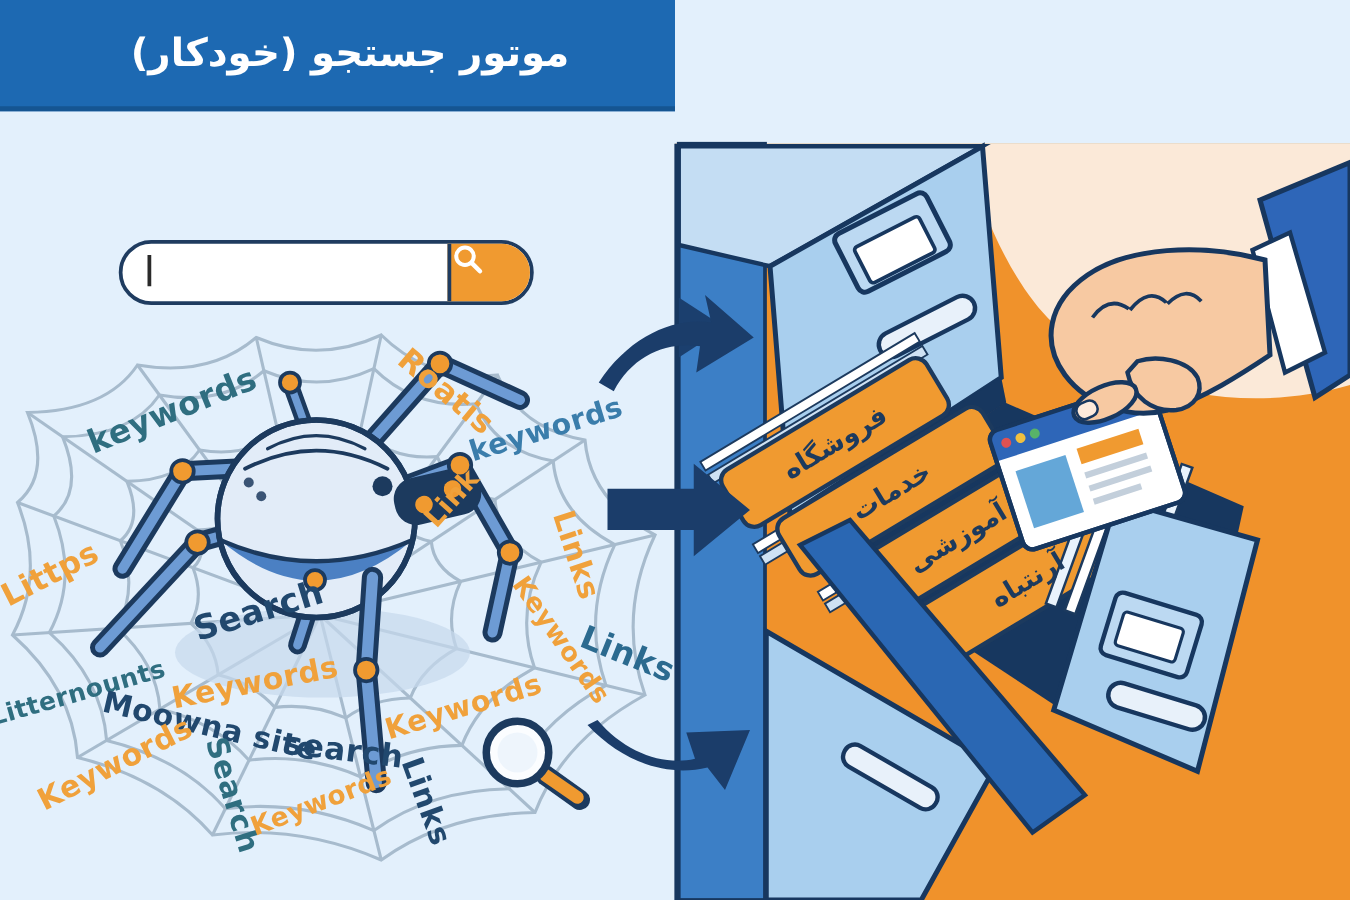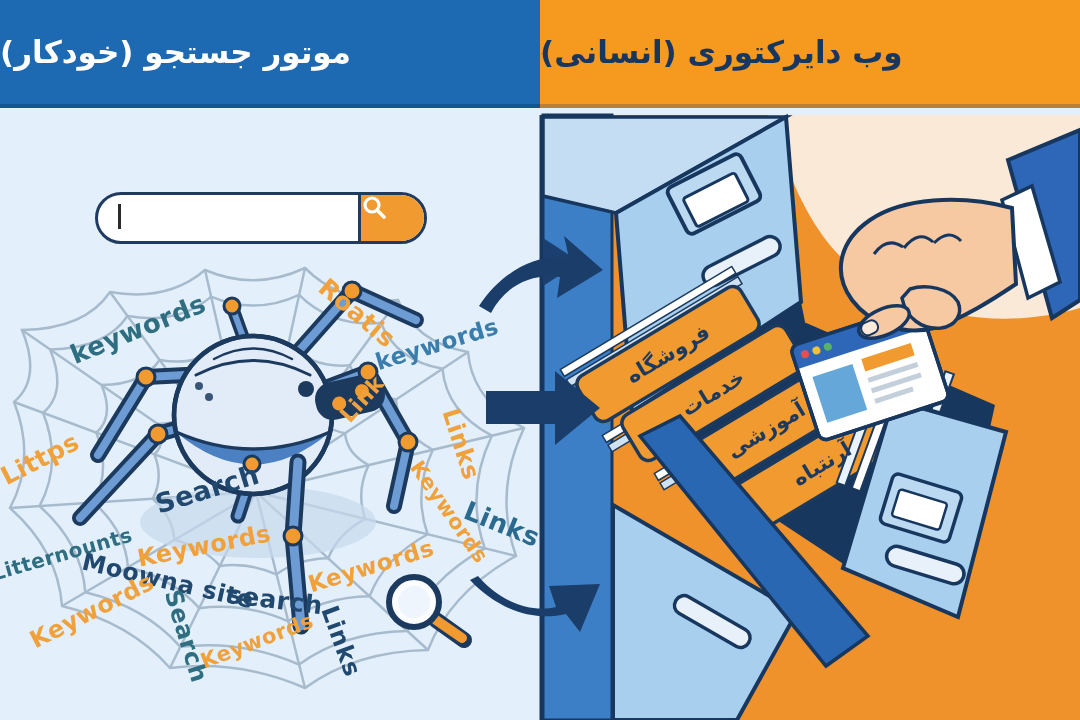--- a/index.html
+++ b/index.html
@@ -1,20 +1,20 @@
 <!DOCTYPE html>
 <html lang="fa"><head>
 <meta charset="utf-8">
 <style>
   html,body{margin:0;padding:0;background:#9aa3ad;}
   .canvas{position:relative;width:1080px;height:720px;overflow:hidden;
           font-family:"DejaVu Sans",sans-serif;background:#e3f0fc;}
   .canvas svg{position:absolute;left:0;top:0;}
-  .hdr{position:absolute;top:0;height:108px;display:flex;align-items:center;
-       justify-content:flex-start;box-sizing:border-box;z-index:5;}
+  .hdr{position:absolute;top:0;height:89px;display:flex;align-items:center;
+       justify-content:center;box-sizing:border-box;z-index:5;padding-left:20px;}
   .hdr-left{left:0;width:540px;background:#1d69b2;border-bottom:4px solid #155592;}
   .hdr-right{left:540px;width:540px;background:#f5991f;border-bottom:4px solid #bb7f33;}
   .hdr span{font-weight:bold;font-size:31px;white-space:nowrap;}
   .hdr-left span{color:#ffffff;}
   .hdr-right span{color:#17375f;}
   .layer{position:absolute;left:0;top:0;width:1080px;height:720px;z-index:4;pointer-events:none;}
   .weblabel{position:absolute;font-weight:bold;white-space:nowrap;letter-spacing:.4px;}
   .folderlabel{position:absolute;font-weight:bold;font-size:21px;color:#1c3a5e;white-space:nowrap;}
   .searchbar{position:absolute;left:95px;top:192px;width:326px;height:46px;background:#ffffff;
              border:3.5px solid #1f3c60;border-radius:26px;z-index:6;overflow:hidden;}
@@ -219,23 +219,20 @@
     <path d="M 479 306 C 503 269 540 253 569 258 L 564 236 L 603 270 L 557 298 L 560 277
              C 534 273 506 284 491 313 Z"></path>
     <path d="M 486 391 L 555 391 L 555 371 L 600 408 L 555 445 L 555 424 L 486 424 Z"></path>
     <path d="M 478 576 C 500 602 531 613 556 607 L 549 586 L 600 584 L 580 632 L 566 614
              C 533 622 497 609 470 580 Z"></path>
   </g>
 </svg>
 
 <div class="hdr hdr-left">
   <span dir="rtl">موتور جستجو (خودکار)</span>
-</div>
-<div class="hdr hdr-right">
-  <span dir="rtl">وب دایرکتوری (انسانی)</span>
 </div>
 
 <div class="searchbar">
   <div class="cursor"></div>
   <div class="search-btn">
     <svg width="28" height="28" viewBox="0 0 28 28">
       <circle cx="11" cy="11" r="7" fill="none" stroke="#ffffff" stroke-width="3.2"></circle>
       <line x1="16.5" y1="16.5" x2="23" y2="23" stroke="#ffffff" stroke-width="3.6" stroke-linecap="round"></line>
     </svg>
   </div>

